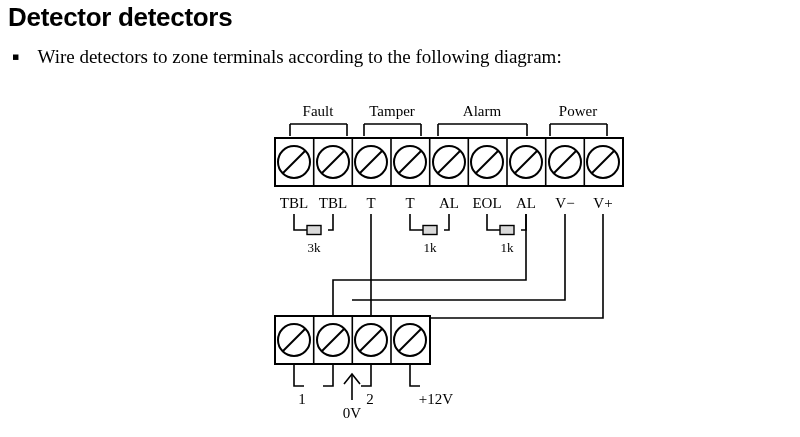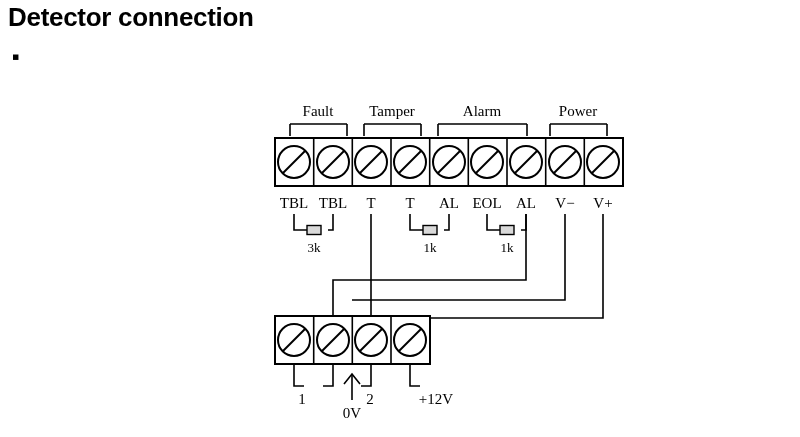--- a/index.html
+++ b/index.html
@@ -69,24 +69,25 @@
     font-family: "Liberation Serif", serif;
     font-size: 13px;
     fill: #000;
   }
 </style>
 </head>
 <body>
 
 <div id="page">
 
-  <div class="title">Detector connection</div>
+  <div class="title">Detector detectors</div>
 
   <div class="bullet-row">
     <span class="bullet-marker">▪</span>
+    <span class="bullet-text">Wire detectors to zone terminals according to the following diagram:</span>
   </div>
 
   <div id="diagram">
     <svg width="480" height="350" viewBox="0 0 480 350" xmlns="http://www.w3.org/2000/svg">
 
       <g stroke="#000" stroke-width="1.6" fill="none">
 
         <path d="M 60 38 L 60 50 M 60 38 L 117 38 M 117 38 L 117 50"></path>
 
         <path d="M 134 38 L 134 50 M 134 38 L 191 38 M 191 38 L 191 50"></path>

